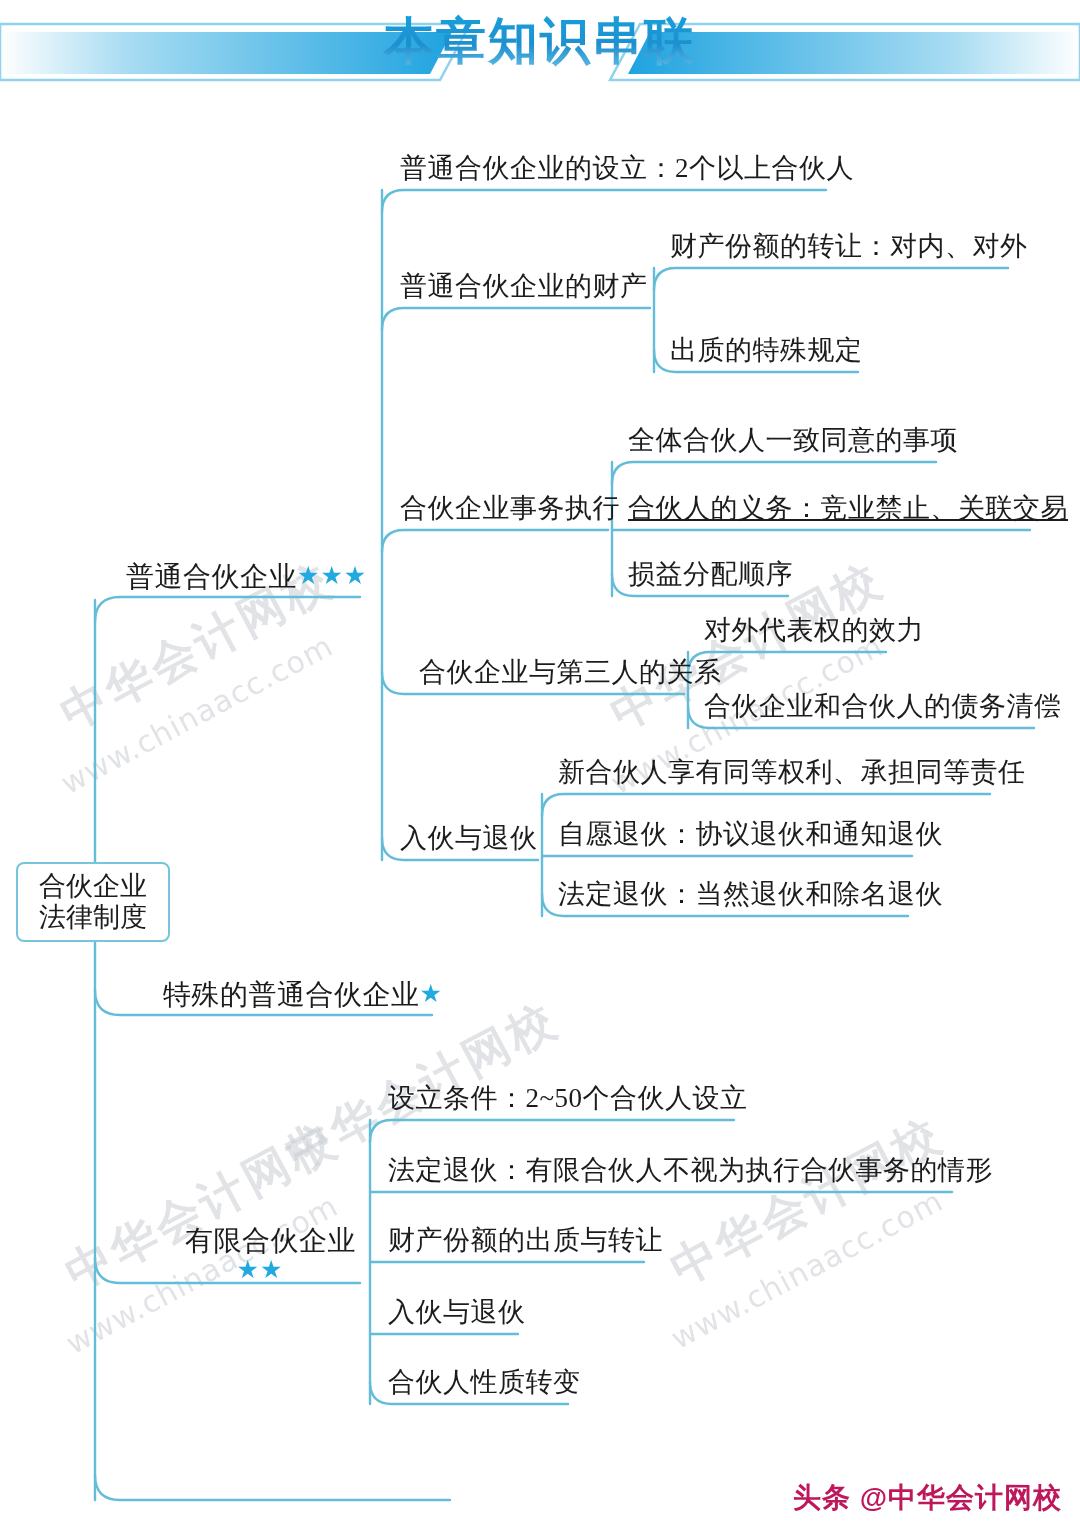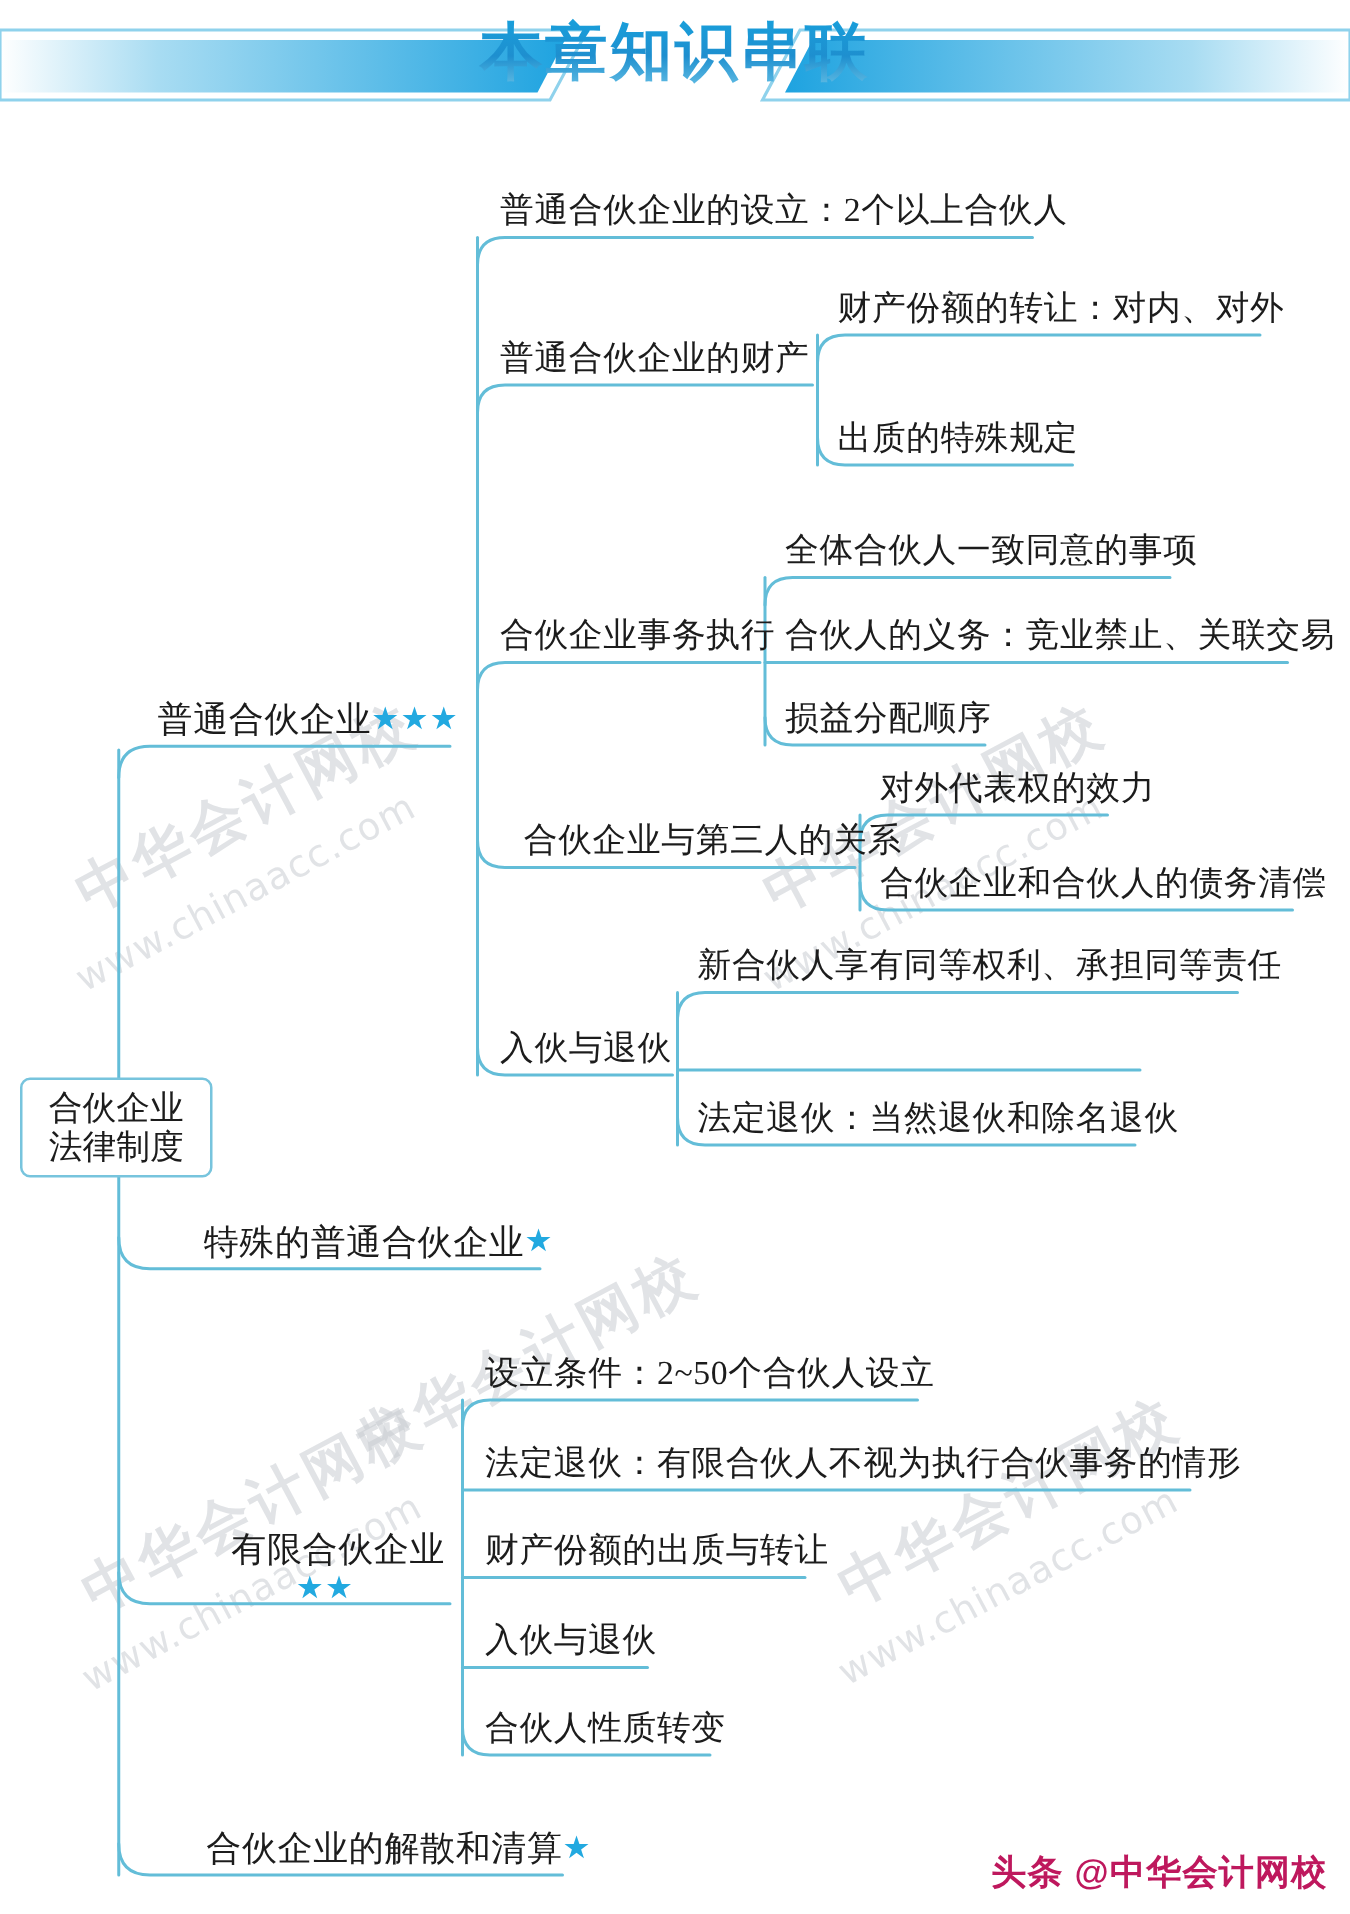--- a/index.html
+++ b/index.html
@@ -221,45 +221,43 @@
   </div>
 
   <div class="node-label lvl1" style="left:163px; top:978px;">
     <span>特殊的普通合伙企业</span><span class="stars">★</span>
   </div>
 
   <div class="node-label lvl1" style="left:185px; top:1224px; width:150px; text-align:center;">
     <span>有限合伙企业</span><span class="stars stars-below">★★</span>
   </div>
 
-  <div class="node-label lvl1" style="left:165px; top:1463px;">
-    <span>合伙企业的解散和清算</span><span class="stars">★</span>
-  </div>
 
   <div class="node-label lvl2" style="left:400px; top:153px;">普通合伙企业的设立：2个以上合伙人</div>
 
   <div class="node-label lvl2" style="left:400px; top:271px;">普通合伙企业的财产</div>
 
   <div class="node-label lvl2" style="left:400px; top:493px;">合伙企业事务执行</div>
 
   <div class="node-label lvl2" style="left:400px; top:657px;margin-left:19px;">合伙企业与第三人的关系</div>
 
   <div class="node-label lvl2" style="left:400px; top:823px;">入伙与退伙</div>
 
   <div class="node-label lvl3" style="left:670px; top:231px;">财产份额的转让：对内、对外</div>
   <div class="node-label lvl3" style="left:670px; top:335px;">出质的特殊规定</div>
 
   <div class="node-label lvl3" style="left:628px; top:425px;">全体合伙人一致同意的事项</div>
-  <div class="node-label lvl3" style="left:628px; top:493px;">合伙人的义务：竞业禁止、关联交易</div>
+  <div class="node-label lvl3" style="left:628px; top:493px;text-decoration:underline;">合伙人的义务：竞业禁止、关联交易</div>
   <div class="node-label lvl3" style="left:628px; top:559px;">损益分配顺序</div>
 
   <div class="node-label lvl3" style="left:704px; top:615px;">对外代表权的效力</div>
   <div class="node-label lvl3" style="left:704px; top:691px;">合伙企业和合伙人的债务清偿</div>
 
   <div class="node-label lvl3" style="left:558px; top:757px;">新合伙人享有同等权利、承担同等责任</div>
+  <div class="node-label lvl3" style="left:558px; top:819px;">自愿退伙：协议退伙和通知退伙</div>
   <div class="node-label lvl3" style="left:558px; top:879px;">法定退伙：当然退伙和除名退伙</div>
 
   <div class="node-label lvl2" style="left:388px; top:1083px;">设立条件：2~50个合伙人设立</div>
   <div class="node-label lvl2" style="left:388px; top:1155px;">法定退伙：有限合伙人不视为执行合伙事务的情形</div>
   <div class="node-label lvl2" style="left:388px; top:1225px;">财产份额的出质与转让</div>
   <div class="node-label lvl2" style="left:388px; top:1297px;">入伙与退伙</div>
   <div class="node-label lvl2" style="left:388px; top:1367px;">合伙人性质转变</div>
 
 </div>
 

